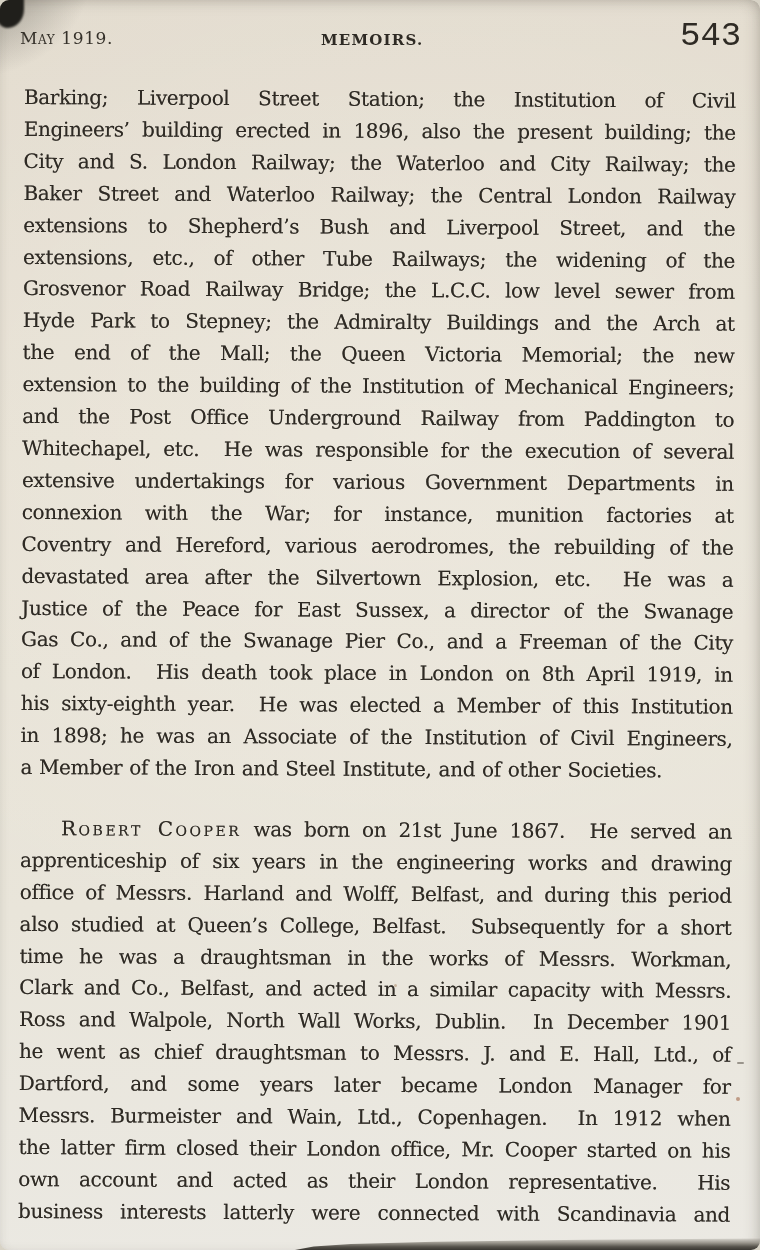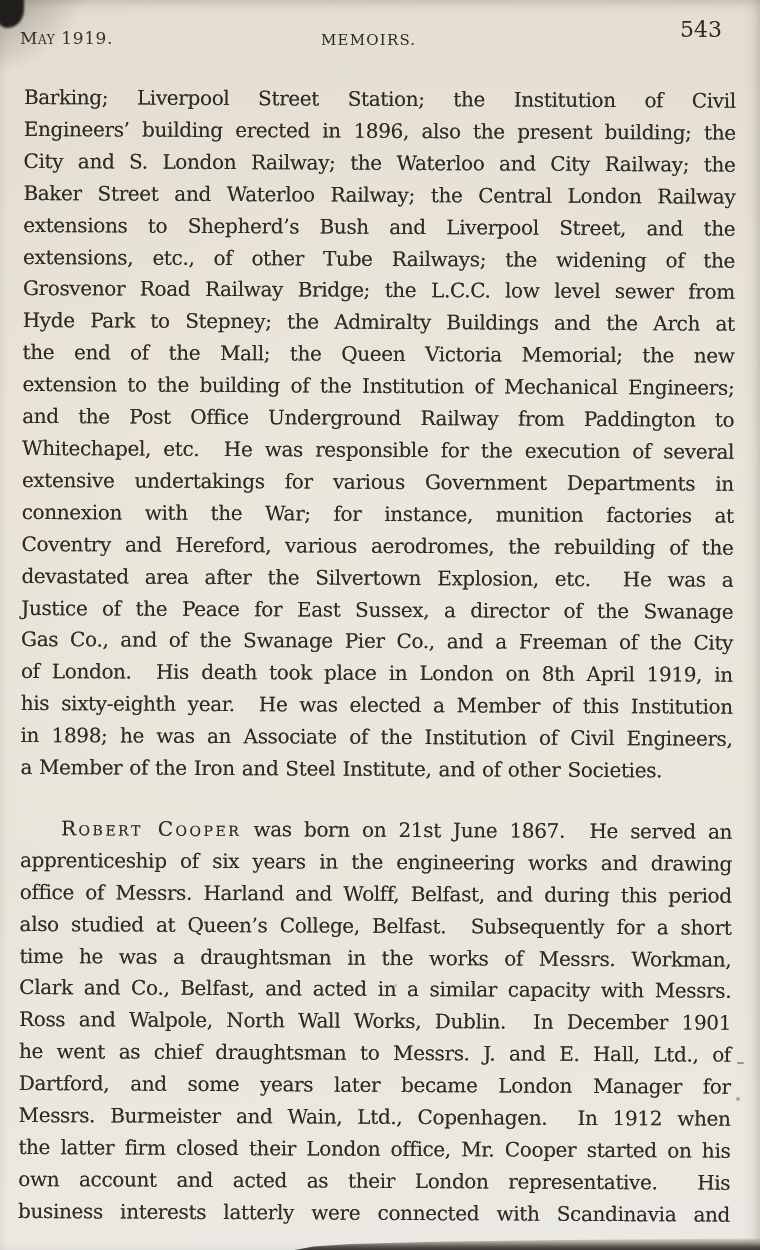--- a/index.html
+++ b/index.html
@@ -12,36 +12,37 @@
     font-family: "DejaVu Serif", "Liberation Serif", serif;
     color: var(--ink, #2e2a24);
     background:
       radial-gradient(170px 150px at -30px -30px, rgba(38,36,30,.48), rgba(38,36,30,0) 72%),
       radial-gradient(900px 700px at 55% 35%, rgba(255,255,252,.20), rgba(255,255,252,0) 80%),
       linear-gradient(176deg, #e3dccf 0%, #e7e1d4 35%, #e9e5da 70%, #ebe9e3 100%);
     box-shadow:
       inset -9px 0 16px -9px rgba(70,64,54,.33),
       inset 0 10px 16px -11px rgba(70,64,54,.28),
       inset 7px 0 14px -11px rgba(70,64,54,.16);
+    border-radius: 9px;
   }
 
   
   .hdr-date {
     position: absolute; left: 20px; top: 28px;
     font-size: 17px; font-variant: small-caps; letter-spacing: .6px;
     color: #35312a;
   }
   .hdr-title {
     position: absolute; left: 321px; top: 31px;
-    font-size: 15px; font-weight: normal; letter-spacing: 1.2px;
+    font-size: 15px; font-weight: bold; letter-spacing: 1.2px;
     color: #2e2a24;
   }
   .hdr-num {
     position: absolute; left: 680px; top: 17px;
-    font-size: 22px; color: #2e2a24;
+    font-size: 34px; color: #2e2a24; font-family: Liberation Mono, monospace;
   }
 
   
   .content {
     position: absolute; left: 24px; top: 82px; width: 712px;
     transform: rotate(.3deg); transform-origin: 0 0;
   }
   .line {
     font-size: 20px; line-height: 31.9px;
     letter-spacing: -0.35px; word-spacing: 1px;

